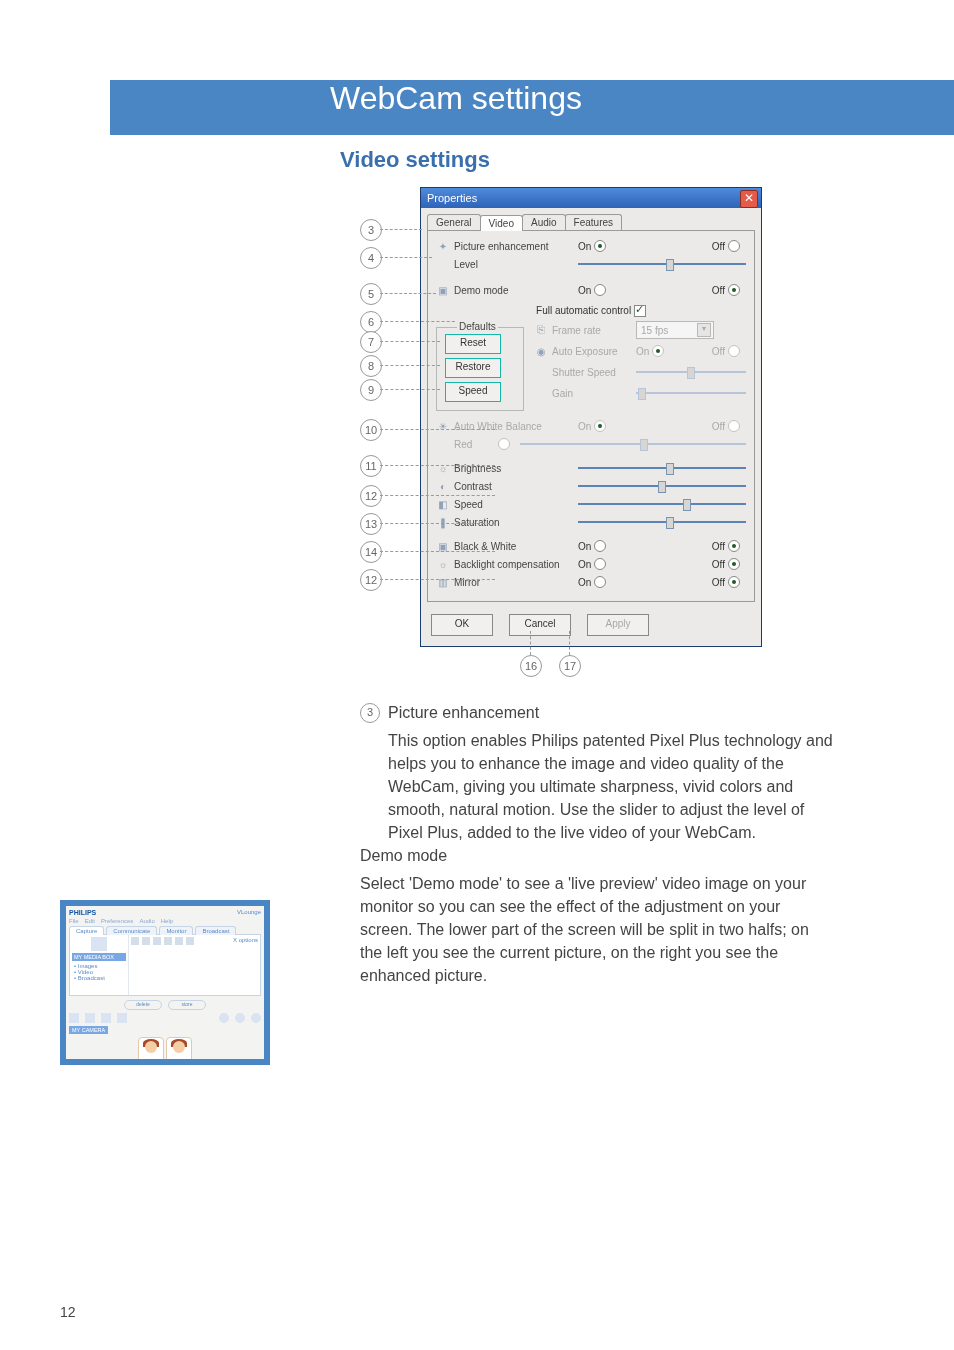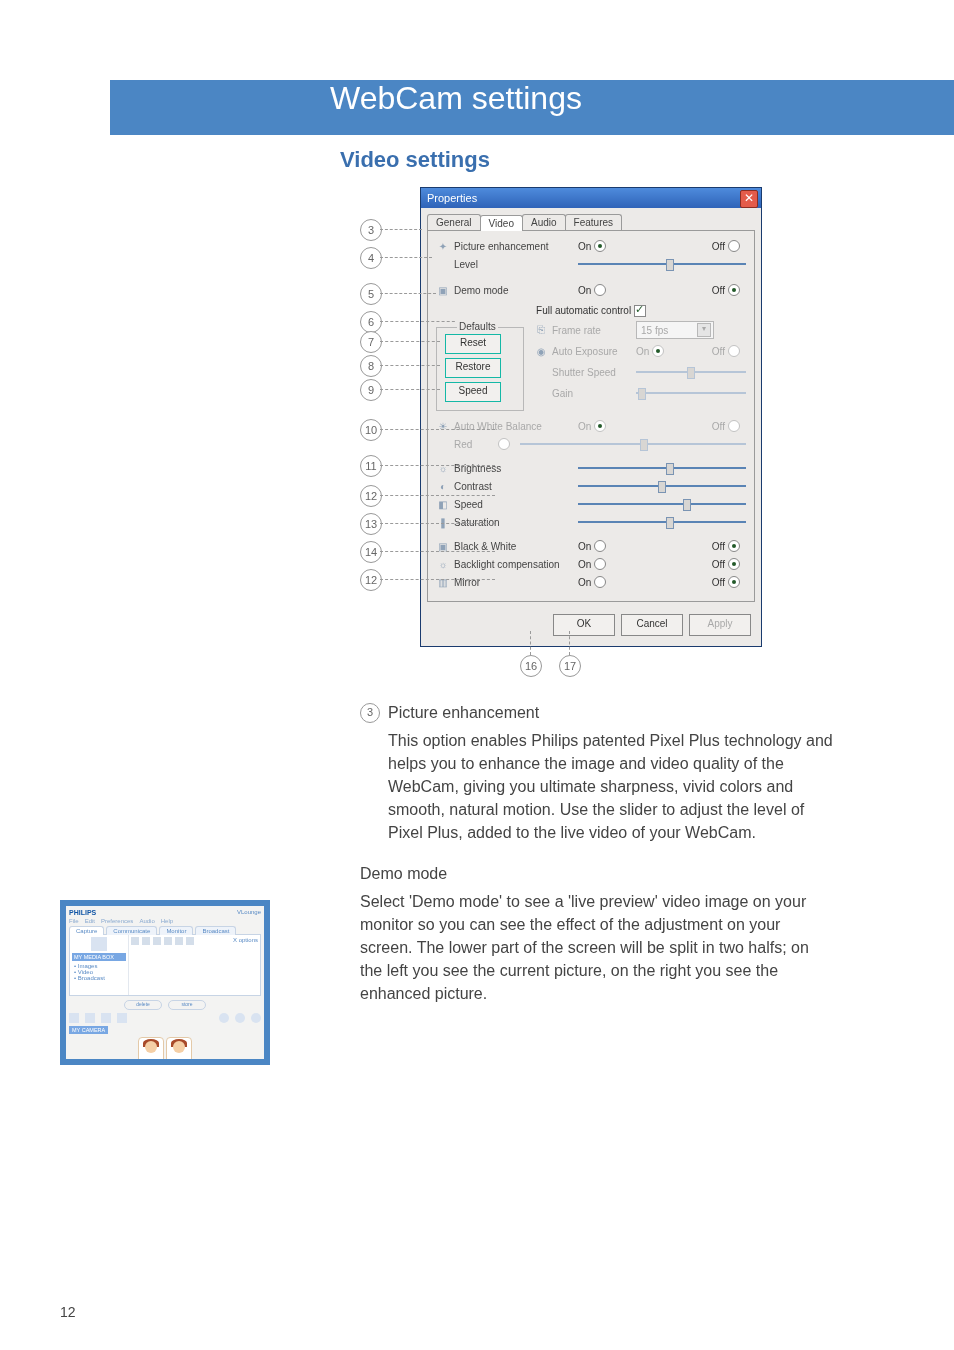--- a/index.html
+++ b/index.html
@@ -233,22 +233,21 @@
     width: 12px;
     height: 12px;
     background: #e5e5e5;
     border: 1px solid #b8b8b8;
     font-size: 8px;
     line-height: 10px;
     text-align: center;
   }
   .dlg-buttons {
     display: flex;
-    justify-content: flex-end;
-    gap: 6px;
+    gap: 16px;
     padding: 6px 10px 10px 10px;
   }
   .dlg-btn {
     width: 60px;
     height: 20px;
     border: 1px solid #888;
     background: #f2f0ee;
     font-size: 10px;
     line-height: 18px;
     text-align: center;
@@ -327,21 +326,20 @@
     margin-left: 300px;
     margin-right: 60px;
     margin-top: 24px;
     font-size: 16px;
     line-height: 1.45;
     color: #444;
   }
   .subhead {
     font-size: 16px;
     font-weight: 400;
-    margin-top: 18px;
     margin-bottom: 4px;
     color: #444;
   }
   .subhead.with-num {
     position: relative;
   }
   .subhead .inline-circle {
     display: inline-flex;
     width: 18px;
     height: 18px;

